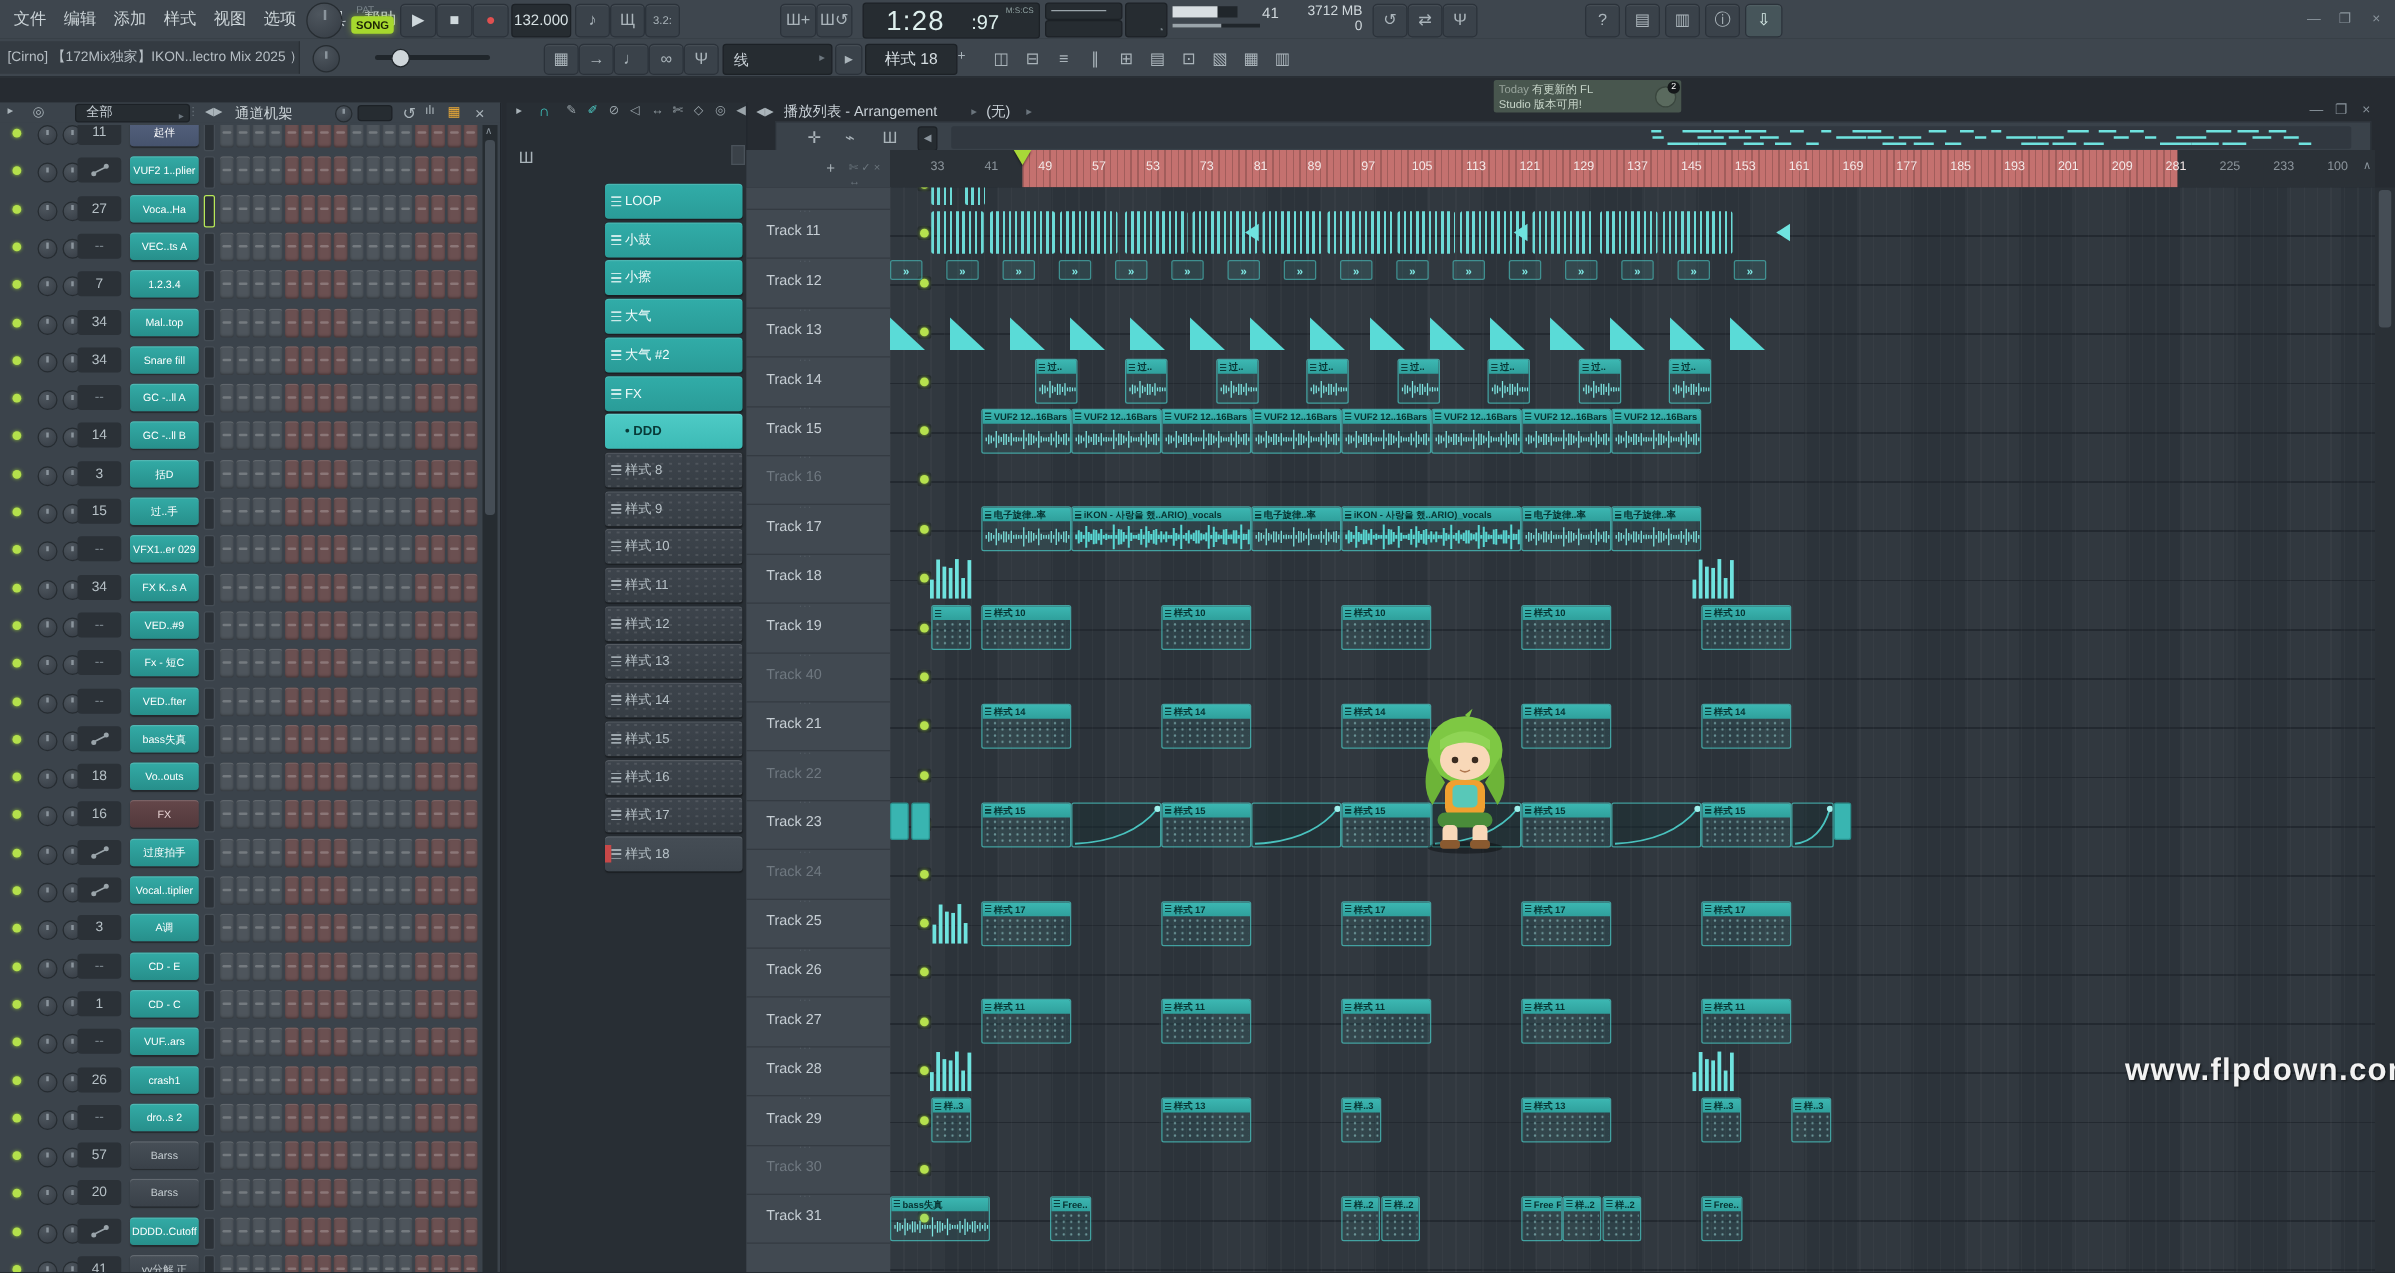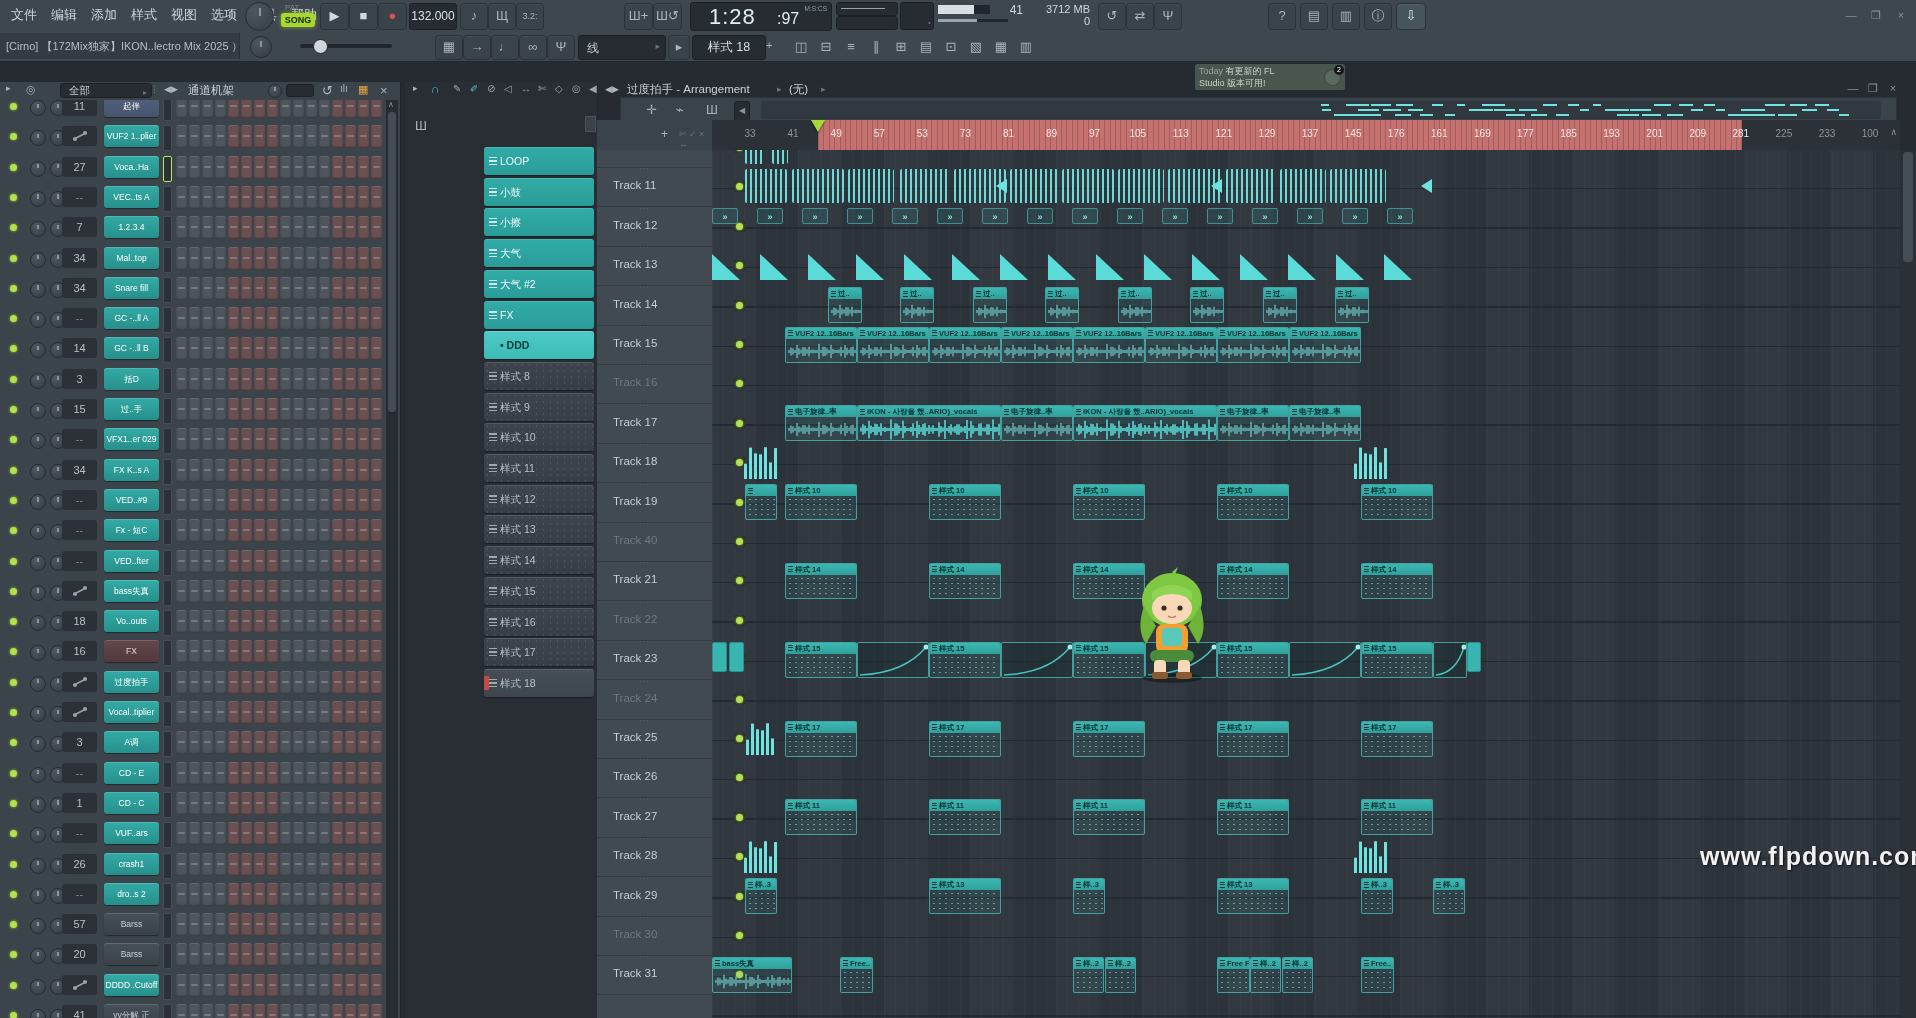--- a/index.html
+++ b/index.html
@@ -1017,21 +1017,21 @@
         <div class="pat-btn p-dark" style="top: 586.9px; background: linear-gradient(rgb(69, 77, 85), rgb(62, 70, 78));">样式 18<div class="p-icon"></div><div class="p-flag"></div></div>
       </div>
     <div class="abs" style="left:180px;top:34px;width:9px;height:14px;background:#3a4148;border:1px solid #4a525a;"></div>
   </div>
 
   <div id="plheader" class="abs">
     <span class="abs ico" style="left:8px;top:1px;font-size:9px;">▸</span>
     <span class="abs" style="left:26px;top:0px;font-size:12px;color:#3ec8c2;font-weight:bold;">∩</span>
     <span id="pl-tools"><span class="abs" style="left: 48px; top: 1px; font-size: 10px; color: rgb(154, 164, 170);">✎</span><span class="abs" style="left: 65px; top: 1px; font-size: 10px; color: rgb(76, 200, 194);">✐</span><span class="abs" style="left: 82px; top: 1px; font-size: 10px; color: rgb(154, 164, 170);">⊘</span><span class="abs" style="left: 99px; top: 1px; font-size: 10px; color: rgb(154, 164, 170);">◁</span><span class="abs" style="left: 116px; top: 1px; font-size: 10px; color: rgb(154, 164, 170);">↔</span><span class="abs" style="left: 133px; top: 1px; font-size: 10px; color: rgb(154, 164, 170);">✄</span><span class="abs" style="left: 150px; top: 1px; font-size: 10px; color: rgb(154, 164, 170);">◇</span><span class="abs" style="left: 167px; top: 1px; font-size: 10px; color: rgb(154, 164, 170);">◎</span><span class="abs" style="left: 184px; top: 1px; font-size: 10px; color: rgb(154, 164, 170);">◀</span></span>
     <span class="abs ico" style="left:200px;top:2px;font-size:9px;">◀▶</span>
-    <span class="abs" style="left:222px;top:0px;font-size:11.5px;color:#c8d0d6;">过度拍手 - Arrangement</span>
+    <span class="abs" style="left:222px;top:0px;font-size:11.5px;color:#c8d0d6;">播放列表 - Arrangement</span>
     <span class="abs dim" style="left:372px;top:2px;font-size:9px;">▸</span>
     <span class="abs" style="left:384px;top:0px;font-size:11.5px;color:#c8d0d6;">(无)</span>
     <span class="abs dim" style="left:416px;top:2px;font-size:9px;">▸</span>
     <span class="wctl" style="left:1440px;top:0px;height:12px;line-height:12px;">—</span>
     <span class="wctl" style="left:1460px;top:0px;height:12px;line-height:12px;">❐</span>
     <span class="wctl" style="left:1480px;top:0px;height:12px;line-height:12px;">×</span>
   </div>
 
   <div id="minimap" class="abs">
     <span class="abs ico" style="left:25px;top:4px;">✛</span>
@@ -1103,21 +1103,21 @@
         <span class="rnum on" style="left: 253.4px;">73</span>
         <span class="rnum on" style="left: 296.48px;">81</span>
         <span class="rnum on" style="left: 339.56px;">89</span>
         <span class="rnum on" style="left: 382.64px;">97</span>
         <span class="rnum on" style="left: 425.72px;">105</span>
         <span class="rnum on" style="left: 468.8px;">113</span>
         <span class="rnum on" style="left: 511.88px;">121</span>
         <span class="rnum on" style="left: 554.96px;">129</span>
         <span class="rnum on" style="left: 598.04px;">137</span>
         <span class="rnum on" style="left: 641.12px;">145</span>
-        <span class="rnum on" style="left: 684.2px;">176</span>
+        <span class="rnum on" style="left: 684.2px;">153</span>
         <span class="rnum on" style="left: 727.28px;">161</span>
         <span class="rnum on" style="left: 770.36px;">169</span>
         <span class="rnum on" style="left: 813.44px;">177</span>
         <span class="rnum on" style="left: 856.52px;">185</span>
         <span class="rnum on" style="left: 899.6px;">193</span>
         <span class="rnum on" style="left: 942.68px;">201</span>
         <span class="rnum on" style="left: 985.76px;">209</span>
         <span class="rnum on" style="left: 1028.84px;">281</span>
         <span class="rnum" style="left: 1071.92px;">225</span>
         <span class="rnum" style="left: 1115px;">233</span>

